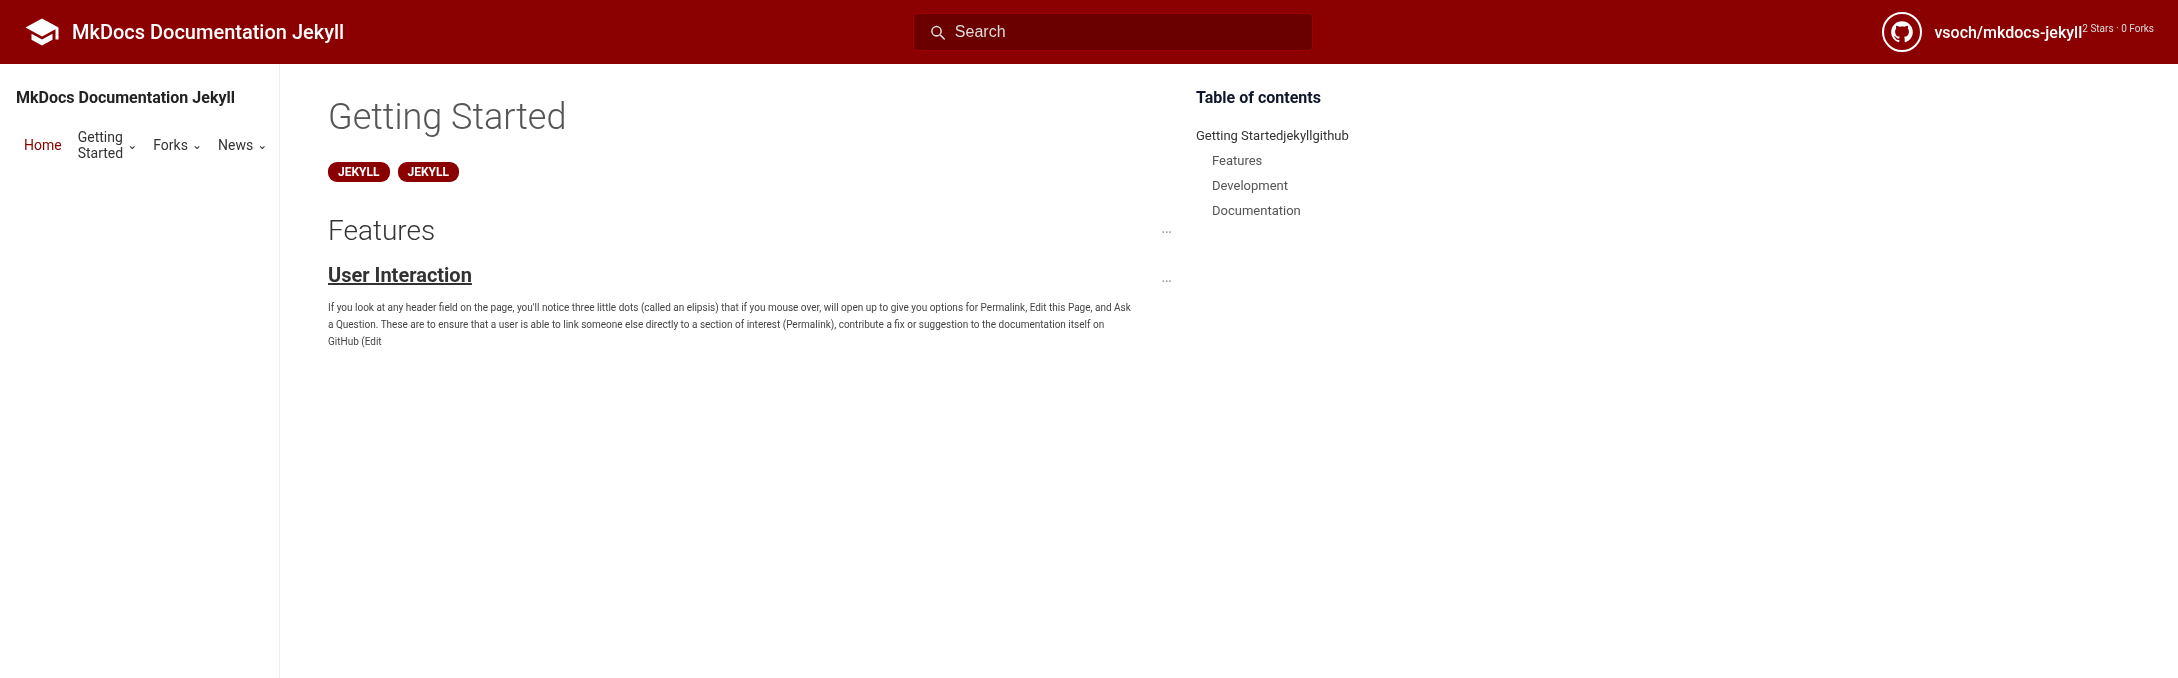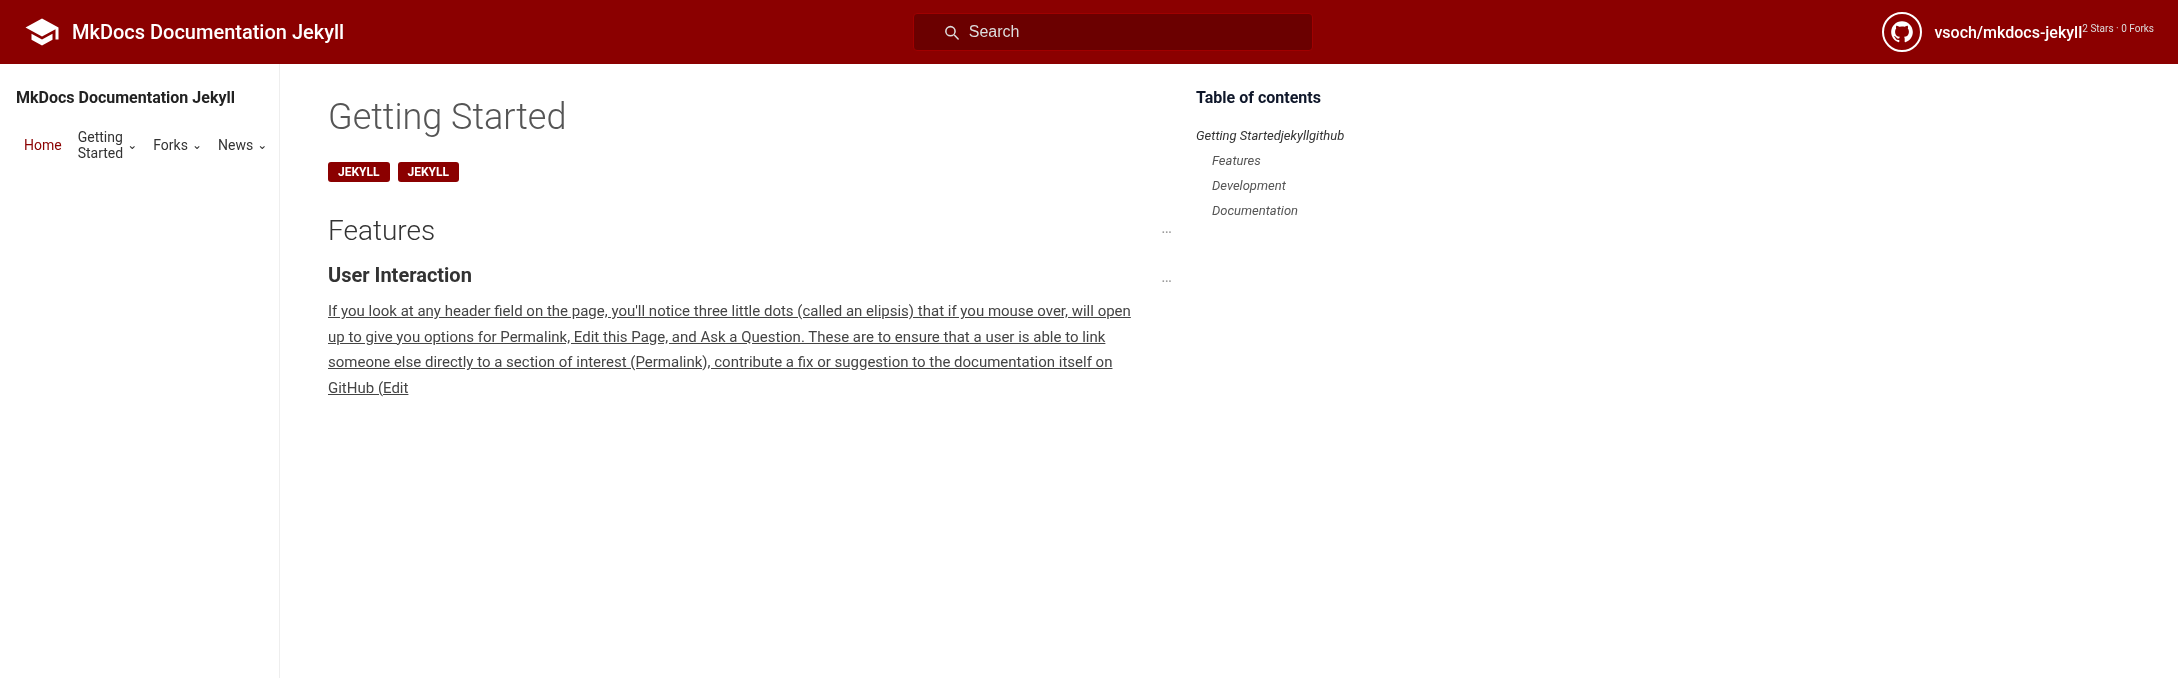--- a/index.html
+++ b/index.html
@@ -35,21 +35,21 @@
       flex: 1;
       display: flex;
       justify-content: center;
     }
     .search-box {
       display: flex;
       align-items: center;
       background: #6b0000;
       border: 1px solid #a00000;
       border-radius: 4px;
-      padding: 8px 28px;
+      padding: 8px 14px;
       width: 400px;
       gap: 8px;
     }
     .search-box input {
       background: transparent;
       border: none;
       outline: none;
       color: #fff;
       font-size: 16px;
       width: 100%;
@@ -118,21 +118,21 @@
     }
     .page-title {
       font-size: 36px;
       font-weight: 300;
       color: #555;
       margin-bottom: 24px;
     }
     .tags { display: flex; gap: 8px; margin-bottom: 32px; }
     .tag {
       padding: 3px 10px;
-      border-radius: 3px;
+      border-radius: 9px;
       font-size: 12px;
       font-weight: 700;
       color: #fff;
       background: #8b0000;
     }
     .section-heading {
       font-size: 28px;
       font-weight: 300;
       color: #333;
       margin-bottom: 16px;
@@ -143,24 +143,23 @@
     .section-heading-2 {
       font-size: 20px;
       font-weight: 700;
       color: #333;
       margin-bottom: 12px;
       display: flex;
       align-items: center;
       gap: 8px;
     }
     .section-text {
-      font-size: 15px;
+      font-size: 10px;
       line-height: 1.7;
       color: #444;
-      text-decoration: underline;
     }
 
     
     .toc {
       width: 220px;
       flex: 0 0 220px;
       padding: 24px 16px;
     }
     .toc-title {
       font-size: 16px;
@@ -168,21 +167,20 @@
       color: #0f172a;
       margin-bottom: 16px;
     }
     .toc-item {
       display: block;
       padding: 5px 0;
       font-size: 13px;
       color: #333;
       cursor: pointer;
       text-decoration: none;
-      font-style: italic;
     }
     .toc-item.indent {
       padding-left: 16px;
       font-size: 13px;
       color: #555;
     }
 
     .section-with-dots {
       position: relative;
     }
@@ -259,21 +257,21 @@
       <span class="tag">JEKYLL</span>
     </div>
 
     <div class="section-with-dots" style="position:relative; margin-bottom: 8px;">
       <h2 class="section-heading">
         <span>Features</span>
       </h2>
       <span class="dots-right">…</span>
     </div>
 
-    <div class="section-with-dots" style="position:relative; margin-bottom: 4px;">
+    <div class="section-with-dots" style="position:relative; margin-bottom: 4px; text-decoration: underline;">
       <h3 class="section-heading-2">
         <span>User Interaction</span>
       </h3>
       <span class="dots-right">…</span>
     </div>
 
     <p class="section-text">If you look at any header field on the page, you'll notice three little dots (called an elipsis) that if you mouse over, will open up to give you options for Permalink, Edit this Page, and Ask a Question. These are to ensure that a user is able to link someone else directly to a section of interest (Permalink), contribute a fix or suggestion to the documentation itself on GitHub (Edit</p>
   </main>
 
   <aside class="toc">

